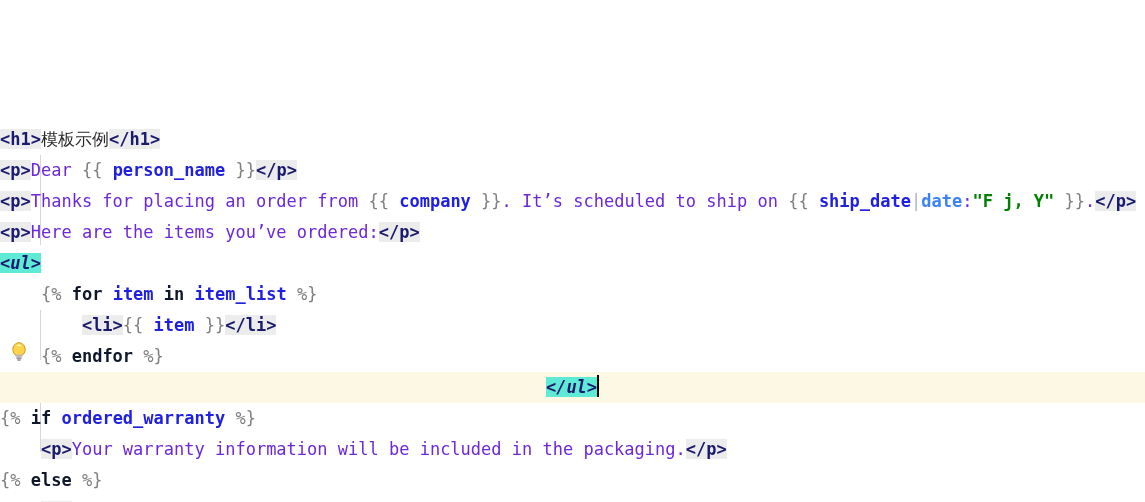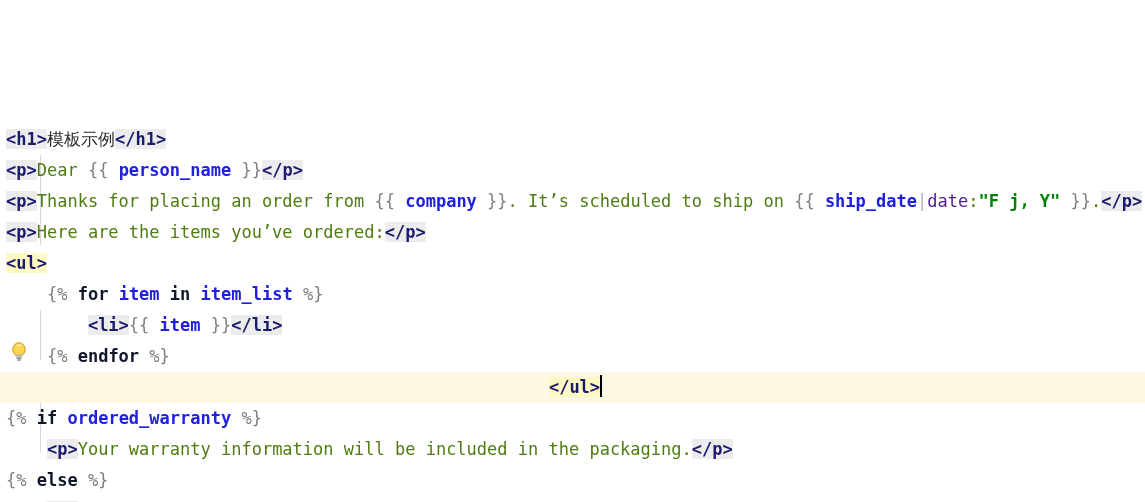--- a/index.html
+++ b/index.html
@@ -23,42 +23,42 @@
     line-height: 31px;
     color: #2b2b2b;
     white-space: pre;
     overflow: hidden;
   }
 
   .line {
     position: relative;
     height: 31px;
     line-height: 31px;
-    padding-left: 6px;
+    padding-left: 0;
     white-space: pre;
     box-sizing: border-box;
   }
 
   
   .line.current {
     background: #fdf8e3;
     text-align: center;
   }
 
   
   .tag       { color: #1a1a6e; font-weight: bold; background: #ececec; }
-  .txt       { color: #4d7c0f; }
+  .txt       { color: #6d28d9; }
   .cjk       { color: #2b2b2b; font-family: "DejaVu Sans", "Liberation Sans", sans-serif; font-size: 17px;}
   .delim     { color: #808080; }
   .kw        { color: #0f172a; font-weight: bold; }
   .var       { color: #2020e0; font-weight: bold; }
-  .filter    { color: #4c1d95; font-weight: normal; }
+  .filter    { color: #3b82f6; font-weight: bold; }
   .str       { color: #008000; font-weight: bold; }
   .pipe      { color: #b0b0c8; }
-  .sel       { background: #fef9c3; }
+  .sel       { background: #5eead4; font-style: italic; }
 
   
   .caret {
     display: inline-block;
     width: 2px;
     height: 22px;
     background: #000000;
     vertical-align: -4px;
     margin-left: 0px;
   }

